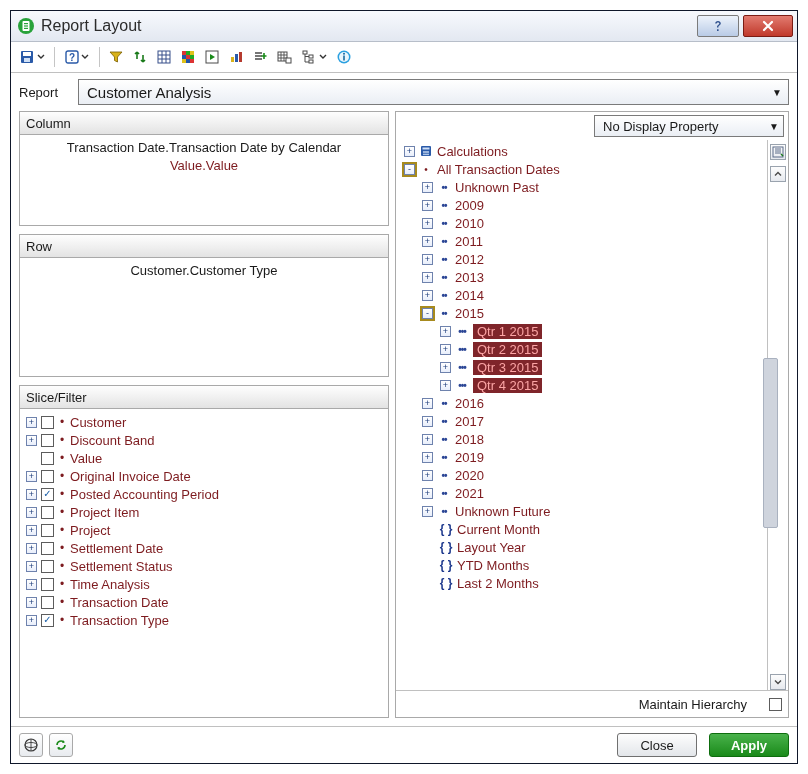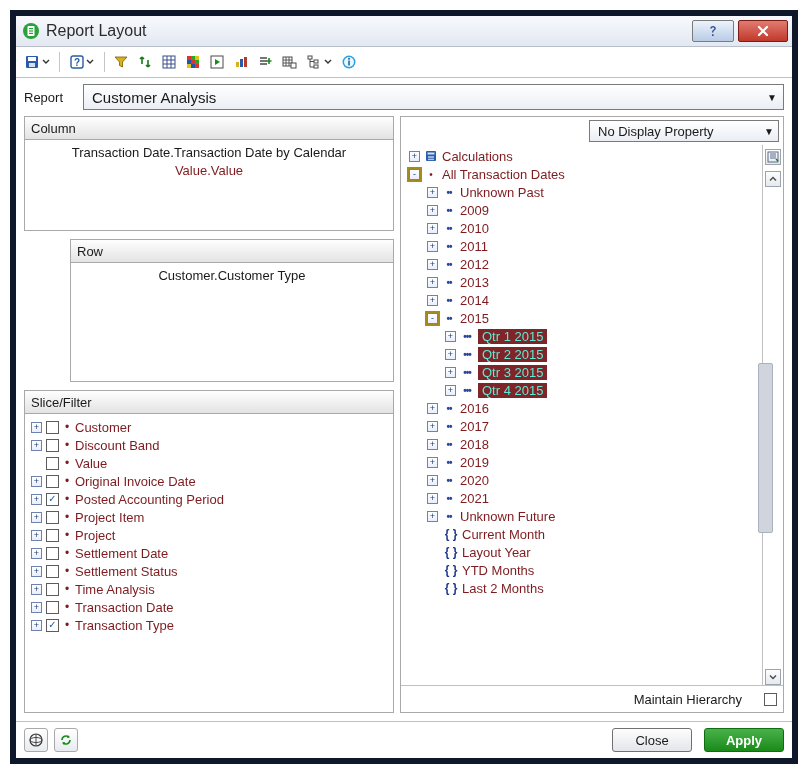--- a/index.html
+++ b/index.html
@@ -25,21 +25,21 @@
     box-sizing:border-box;
     padding:10px;
     font-family: "Segoe UI", Tahoma, Verdana, Arial, sans-serif;
     font-size:13px;
     color:var(--text);
     background:#ffffff;
     position:relative;
   }
   .window {
     width:788px; height:754px;
-    border:6px solid #0f172a;
+    border:1px solid #0f172a;
     background:var(--panel-bg);
     box-sizing:border-box;
     display:flex; flex-direction:column;
   }
   
   .titlebar {
     height:30px;
     display:flex; align-items:center;
     background:linear-gradient(to bottom,#f7f9fd,#e3e8f1);
     border-bottom:1px solid #b7bec9;
@@ -164,21 +164,21 @@
     font-size:13px;
   }
   .panel .pbody {
     padding:4px 6px;
     font-size:13px;
     background:#fff;
     overflow:auto;
   }
   #panel-column { flex:0 0 auto; }
   #panel-column .pbody { height:82px; }
-  #panel-row { flex:0 0 auto;margin-left:46px; }
+  #panel-row { flex:0 0 auto; }
   #panel-row .pbody { height:110px; }
   #panel-slice { flex:1; min-height:0; }
   #panel-slice .pbody { flex:1; overflow:auto; }
 
   .col-entry { line-height:18px;text-align:center; }
   .col-entry.red { color:var(--maroon); }
 
   
   .slice-item {
     display:flex; align-items:center;
@@ -283,21 +283,21 @@
   .tn .ic {
     width:14px; display:inline-flex; align-items:center; justify-content:center;
     font-size:10px; color:#2a4595;
   }
   .tn .ic.bullet { color:var(--maroon); }
   .tn .ic.dots { color:#2a4595; letter-spacing:-1px; font-weight:bold; }
   .tn .ic.brace { color:#1f3a8e; font-weight:bold; font-size:12px; }
   .tn .lbl { color:var(--maroon); }
   .tn.selected .lbl {
     background:var(--maroon-bg);
-    color:#5eead4;
+    color:#fca5a5;
     padding:0 4px;
   }
 
   .right-footer {
     height:26px;
     border-top:1px solid var(--border-light);
     display:flex; align-items:center; justify-content:flex-end;
     padding:0 6px;
     gap:22px;
     flex:0 0 auto;

